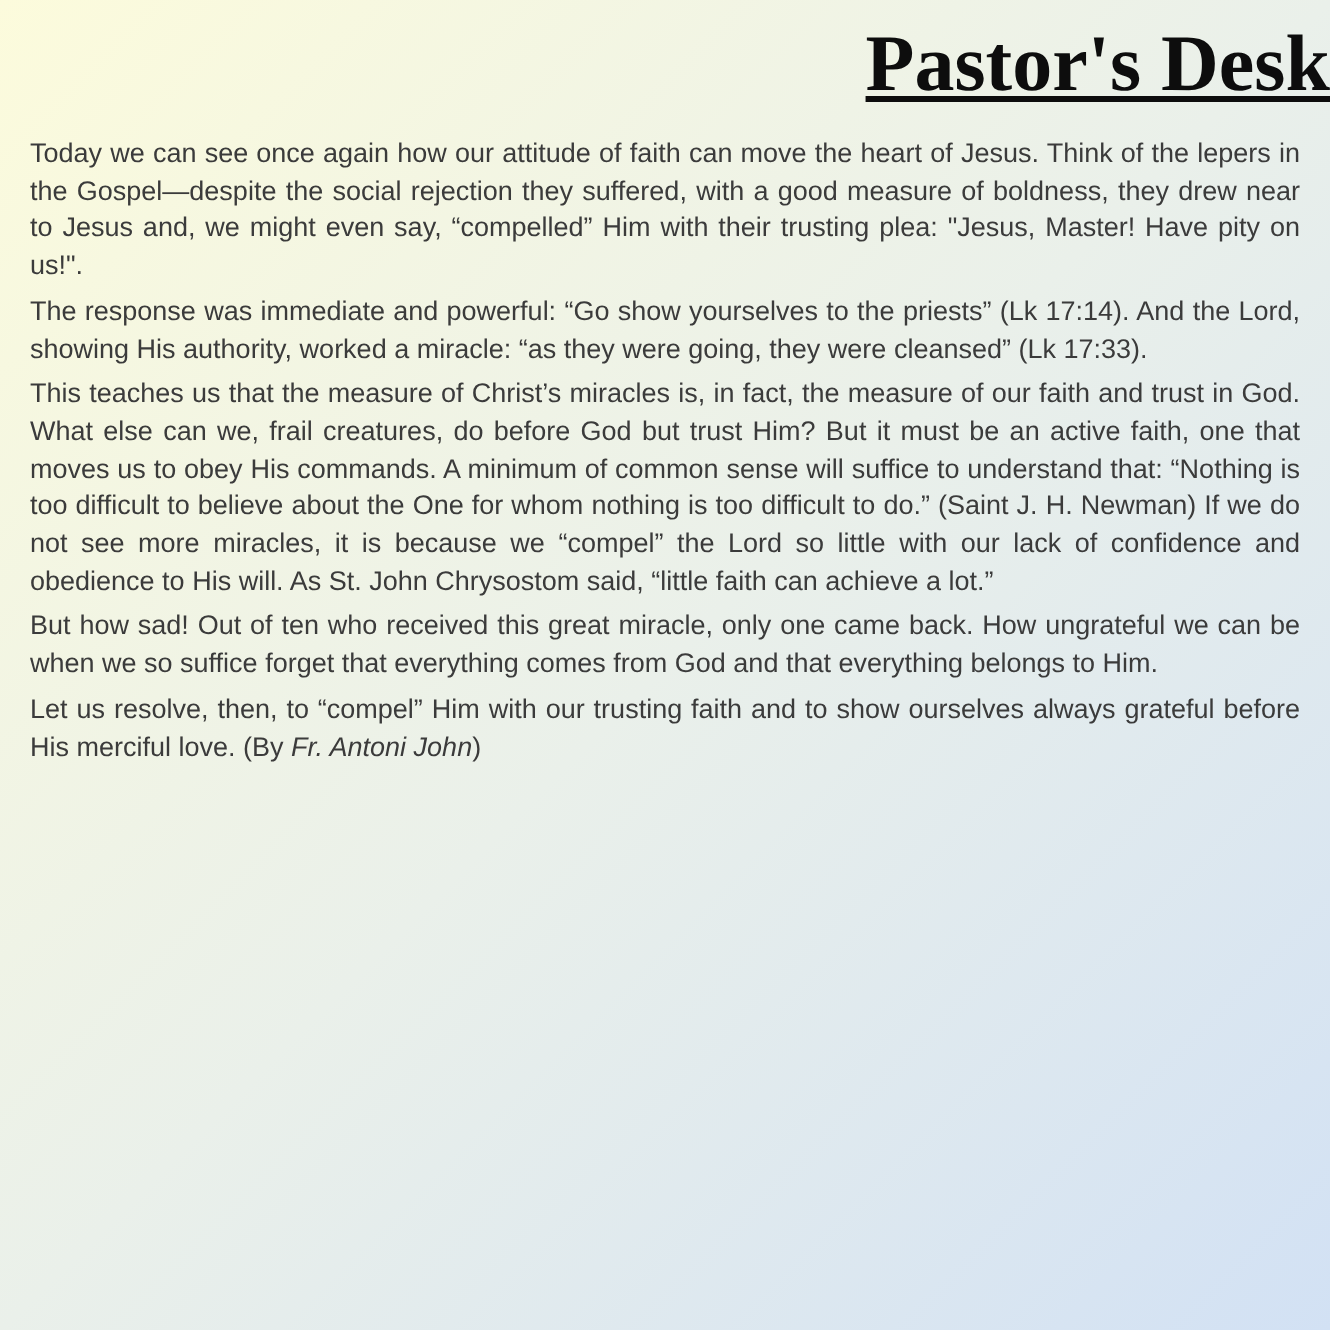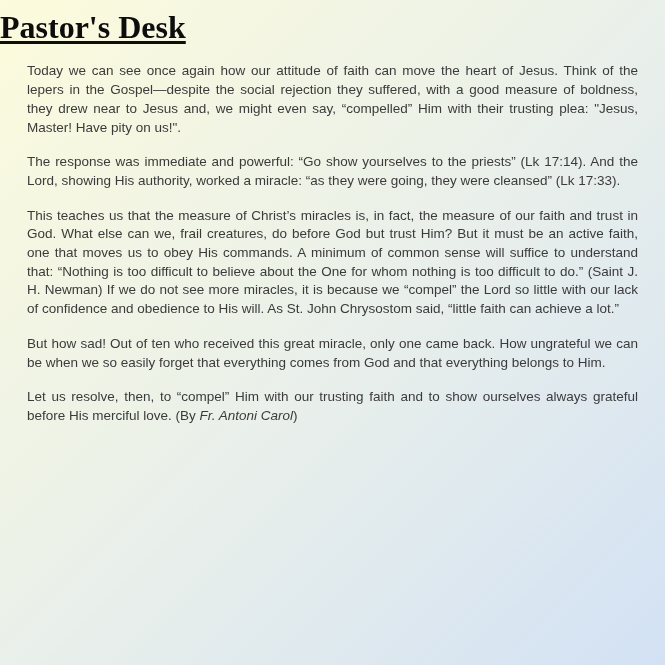--- a/index.html
+++ b/index.html
@@ -9,49 +9,49 @@
   .page {
     width: 665px;
     height: 665px;
     box-sizing: border-box;
     background: linear-gradient(135deg, #fcfbdc 0%, #eaf0ea 50%, #d2e1f4 100%);
     font-family: "Liberation Sans", sans-serif;
     overflow: hidden;
   }
   .title {
     margin: 8px 0 12px 0;
-    text-align: left;
+    text-align: right;
     font-family: "Liberation Serif", serif;
     font-weight: bold;
-    font-size: 32px;
+    font-size: 40px;
     line-height: 1.2;
     color: #0d0d0d;
     text-decoration: underline;
     text-decoration-thickness: 3px;
     text-underline-offset: 3px;
   }
   .content {
     padding: 0 11px;
     color: #3b3b3b;
     font-size: 13.5px;
     line-height: 18.7px;
     text-align: justify;
   }
   .content p {
-    margin: 16px;
+    margin: 4px;
   }
   .content em {
     font-style: italic;
   }
 </style>
 </head>
 <body>
 
 <div class="page">
   <h1 class="title">Pastor's Desk</h1>
   <div class="content">
     <p>Today we can see once again how our attitude of faith can move the heart of Jesus. Think of the lepers in the Gospel—despite the social rejection they suffered, with a good measure of boldness, they drew near to Jesus and, we might even say, “compelled” Him with their trusting plea: "Jesus, Master! Have pity on us!".</p>
     <p>The response was immediate and powerful: “Go show yourselves to the priests” (Lk 17:14). And the Lord, showing His authority, worked a miracle: “as they were going, they were cleansed” (Lk 17:33).</p>
     <p>This teaches us that the measure of Christ’s miracles is, in fact, the measure of our faith and trust in God. What else can we, frail creatures, do before God but trust Him? But it must be an active faith, one that moves us to obey His commands. A minimum of common sense will suffice to understand that: “Nothing is too difficult to believe about the One for whom nothing is too difficult to do.” (Saint J. H. Newman) If we do not see more miracles, it is because we “compel” the Lord so little with our lack of confidence and obedience to His will. As St. John Chrysostom said, “little faith can achieve a lot.”</p>
-    <p>But how sad! Out of ten who received this great miracle, only one came back. How ungrateful we can be when we so easily forget that everything comes from God and that everything belongs to Him.</p>
-    <p><span>Let us resolve, then, to “compel” Him with our trusting faith and to show ourselves always grateful before His merciful love. (By </span><em>Fr. Antoni Carol</em><span>)</span></p>
+    <p>But how sad! Out of ten who received this great miracle, only one came back. How ungrateful we can be when we so suffice forget that everything comes from God and that everything belongs to Him.</p>
+    <p><span>Let us resolve, then, to “compel” Him with our trusting faith and to show ourselves always grateful before His merciful love. (By </span><em>Fr. Antoni John</em><span>)</span></p>
   </div>
 </div>
 
 </body></html>

